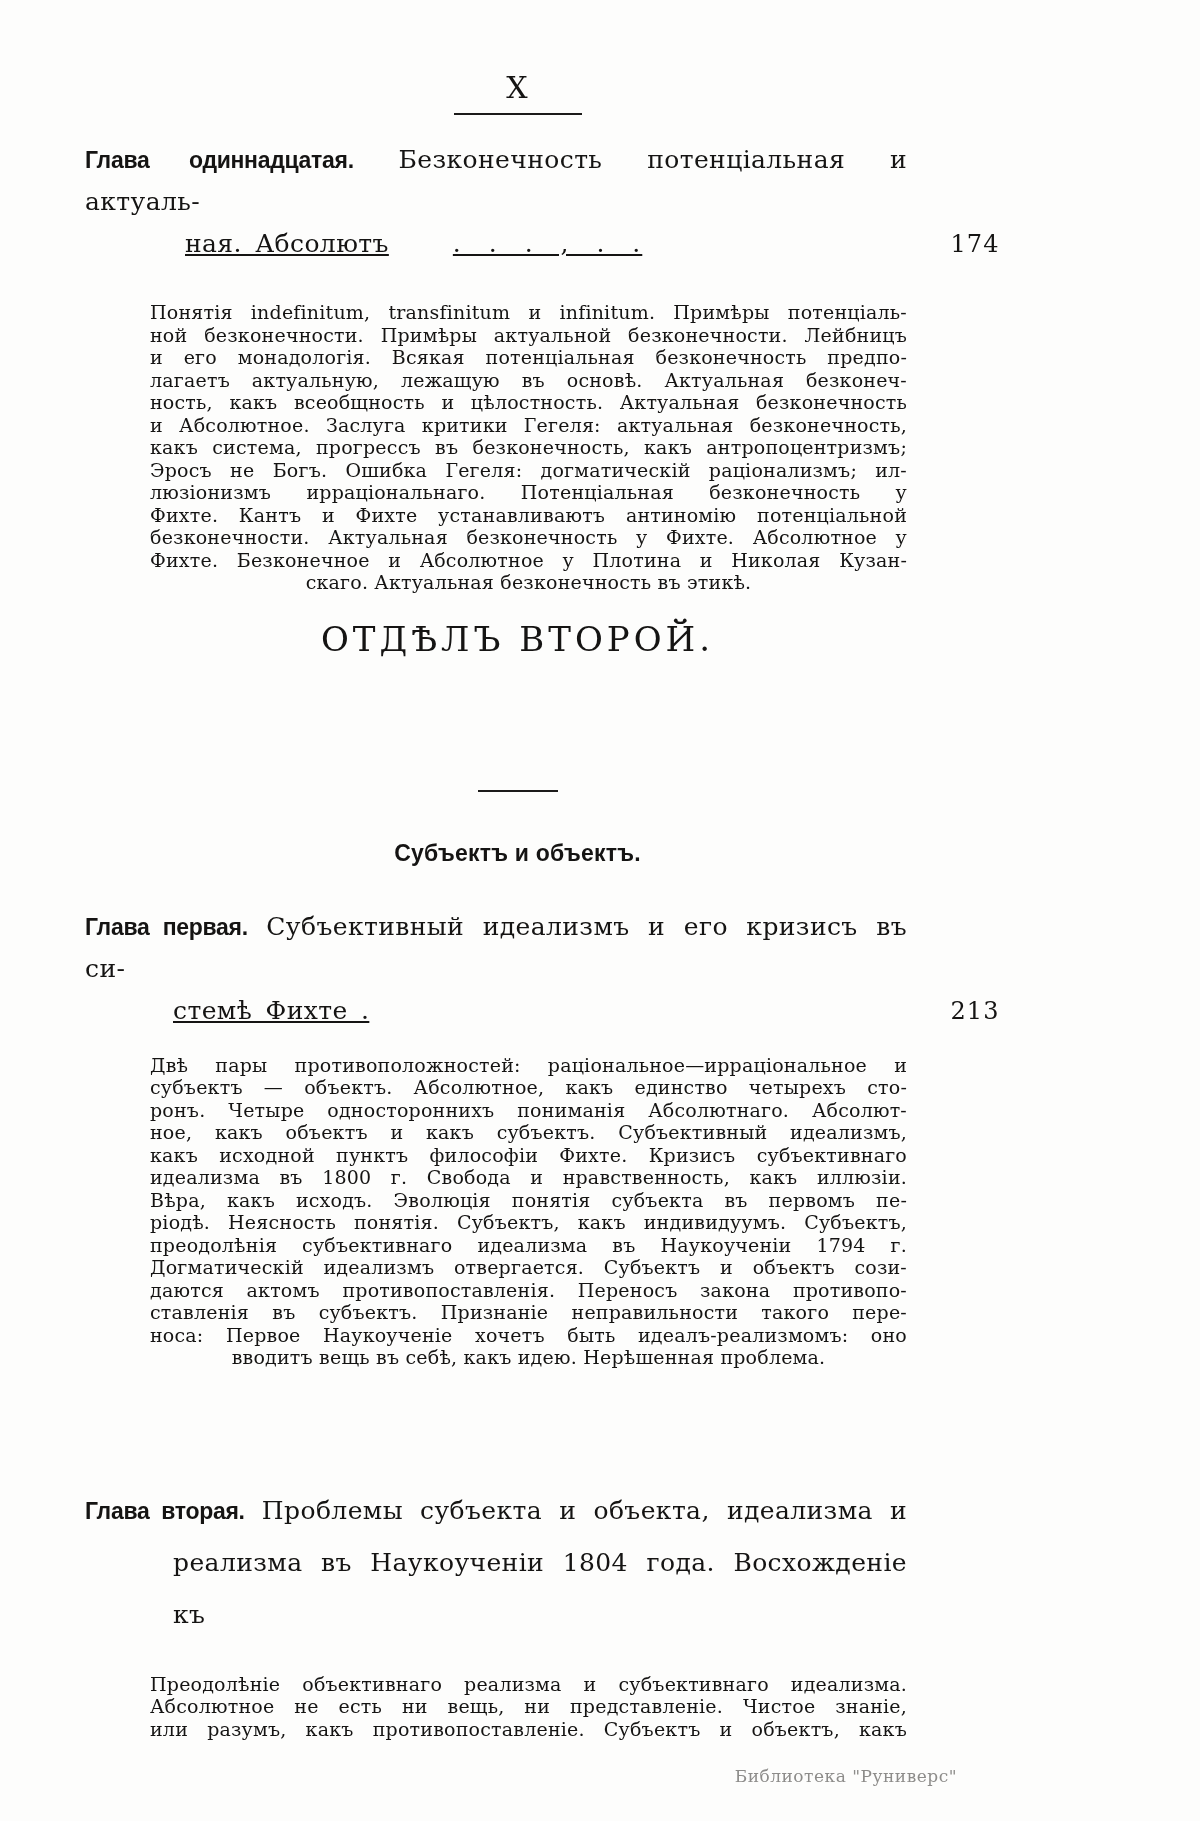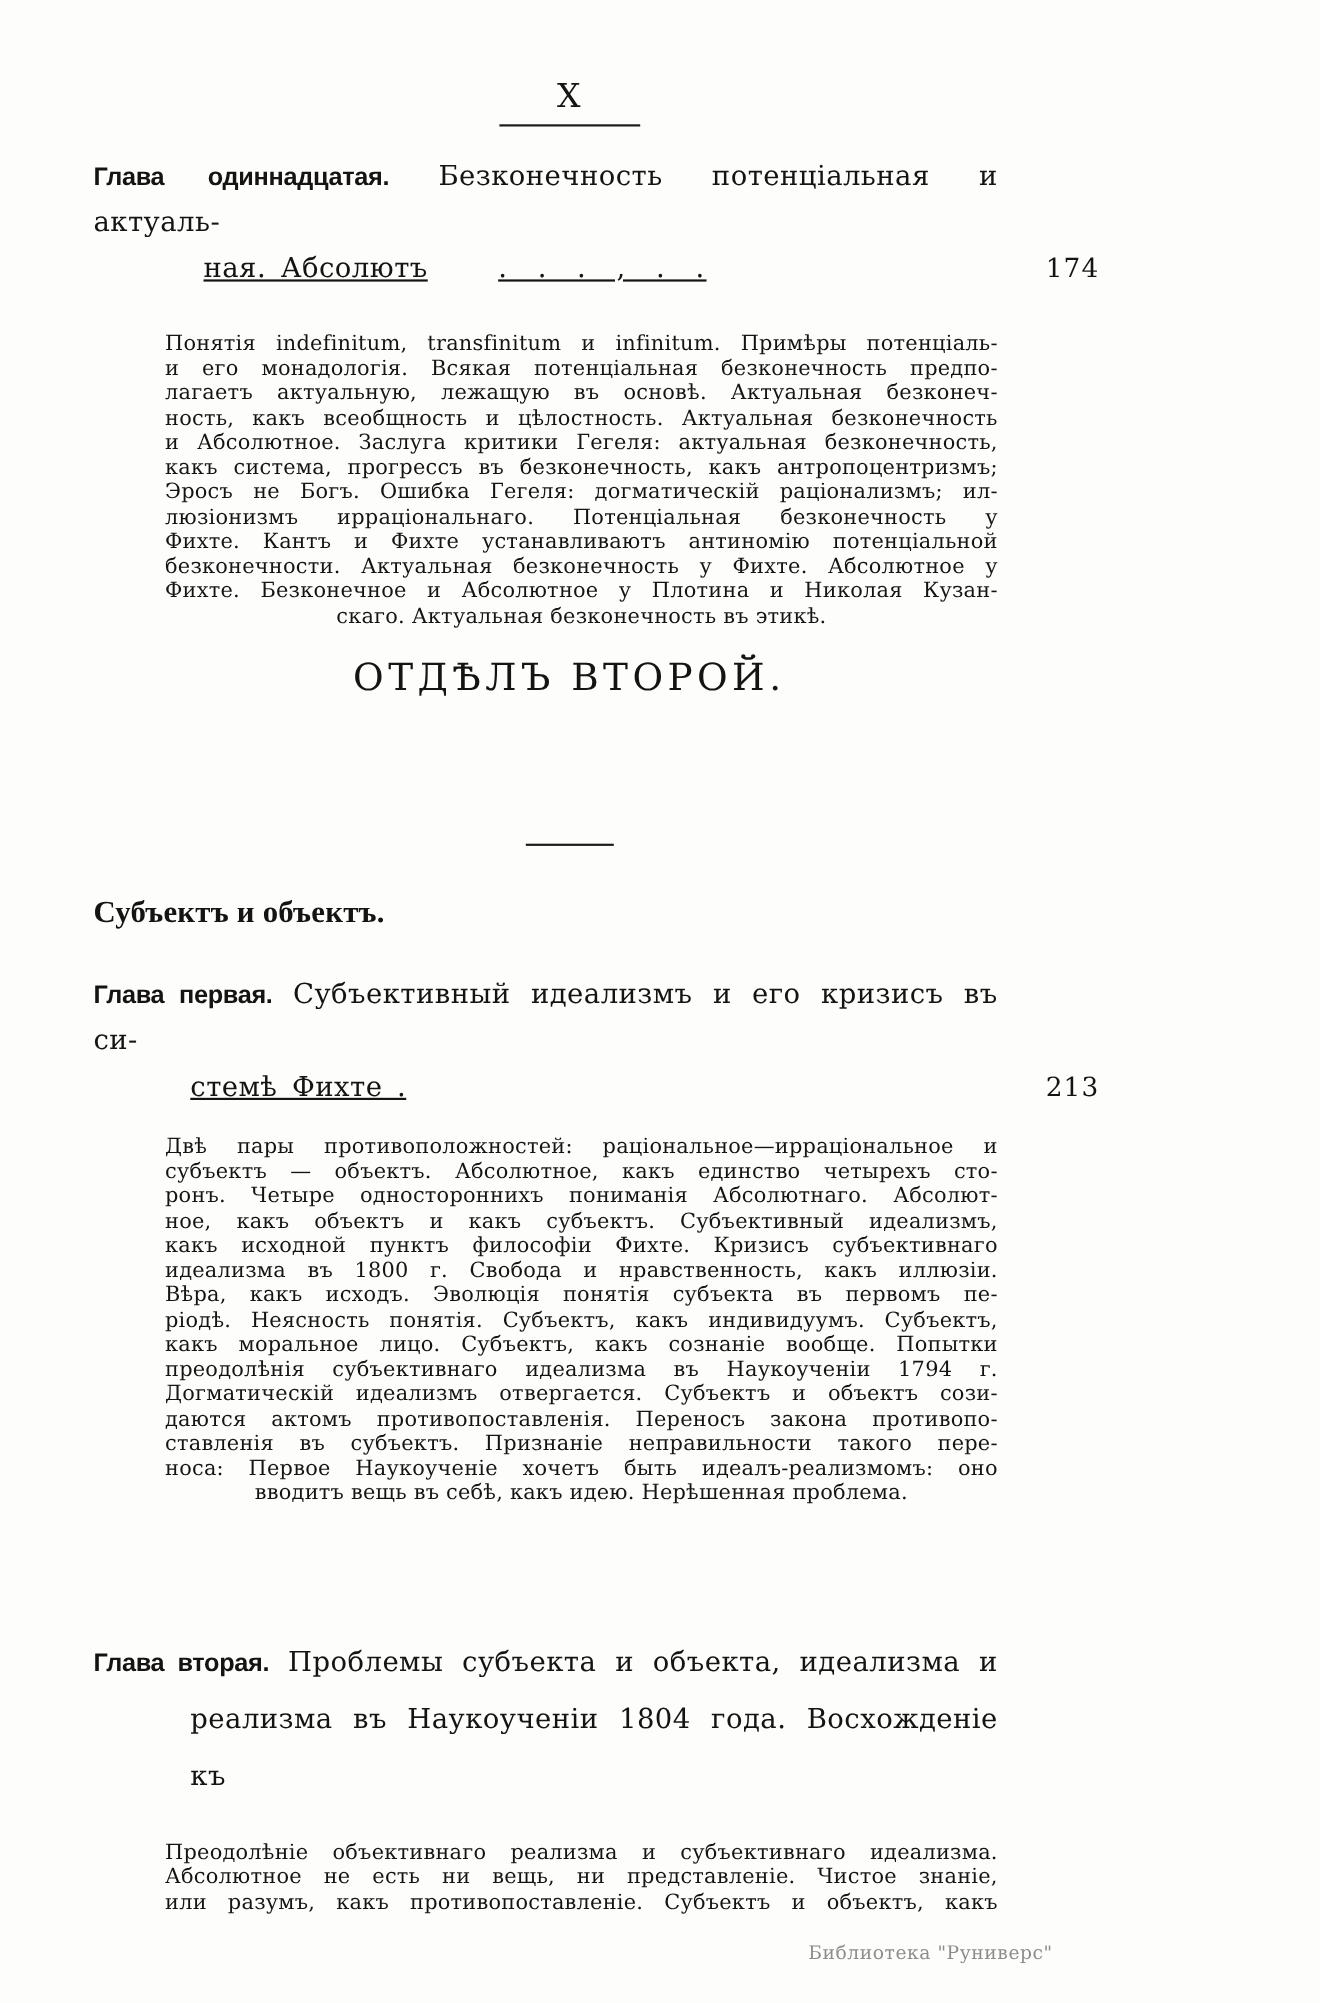--- a/index.html
+++ b/index.html
@@ -42,23 +42,23 @@
   .desc-gap-2  { margin-top:32px; }
   .dline { line-height:22.5px; text-align:justify; text-align-last:justify; }
   .desc-last { margin-left:65px; width:757px; font-size:19px; line-height:22.5px; text-align:center; letter-spacing:0.2px; }
 
   .section-heading {
     margin:22px 0 0 0; text-align:center; font-weight:400;
     font-size:34px; line-height:46px; letter-spacing:4px;
   }
   .section-rule { width:80px; border:0; border-top:2px solid #1c1b1a; margin:128px auto 0 auto; }
   .subheading {
-    margin:46px 0 0 0; 
-    font-family:Liberation Serif, serif;
-    font-weight:700; font-size:28px; line-height:30px; letter-spacing:0.2px;
+    margin:46px 0 0 0; text-align:center;
+    font-family:Liberation Sans, sans-serif;
+    font-weight:700; font-size:23px; line-height:30px; letter-spacing:0.2px;
   }
   .entry-1 { margin-top:38px; }
   .entry-2 { margin-top:116px; }
 
   .watermark {
     position:absolute; right:243px; top:1766px;
     font-size:17px; color:#8d8c8a; letter-spacing:0.5px;
   }
 </style>
 </head>
@@ -75,20 +75,21 @@
         <span class="label">Глава одиннадцатая.</span>
         <span>Безконечность потенціальная и актуаль-</span>
       </div>
       <div class="title-line cont ind100">
         <span>ная. Абсолютъ</span><span class="dots">. . . , . .</span>
         <span class="pageno">174</span>
       </div>
       <div class="desc desc-gap-11">
 
       <div class="dline">Понятія indefinitum, transfinitum и infinitum. Примѣры потенціаль-</div>
+          <div class="dline">ной безконечности. Примѣры актуальной безконечности. Лейбницъ</div>
           <div class="dline">и его монадологія. Всякая потенціальная безконечность предпо-</div>
           <div class="dline">лагаетъ актуальную, лежащую въ основѣ. Актуальная безконеч-</div>
           <div class="dline">ность, какъ всеобщность и цѣлостность. Актуальная безконечность</div>
           <div class="dline">и Абсолютное. Заслуга критики Гегеля: актуальная безконечность,</div>
           <div class="dline">какъ система, прогрессъ въ безконечность, какъ антропоцентризмъ;</div>
           <div class="dline">Эросъ не Богъ. Ошибка Гегеля: догматическій раціонализмъ; ил-</div>
           <div class="dline">люзіонизмъ ирраціональнаго. Потенціальная безконечность у</div>
           <div class="dline">Фихте. Кантъ и Фихте устанавливаютъ антиномію потенціальной</div>
           <div class="dline">безконечности. Актуальная безконечность у Фихте. Абсолютное у</div>
           <div class="dline">Фихте. Безконечное и Абсолютное у Плотина и Николая Кузан-</div>
@@ -112,21 +113,20 @@
       <div class="desc desc-gap-1">
 
       <div class="dline">Двѣ пары противоположностей: раціональное—ирраціональное и</div>
           <div class="dline">субъектъ — объектъ. Абсолютное, какъ единство четырехъ сто-</div>
           <div class="dline">ронъ. Четыре одностороннихъ пониманія Абсолютнаго. Абсолют-</div>
           <div class="dline">ное, какъ объектъ и какъ субъектъ. Субъективный идеализмъ,</div>
           <div class="dline">какъ исходной пунктъ философіи Фихте. Кризисъ субъективнаго</div>
           <div class="dline">идеализма въ 1800 г. Свобода и нравственность, какъ иллюзіи.</div>
           <div class="dline">Вѣра, какъ исходъ. Эволюція понятія субъекта въ первомъ пе-</div>
           <div class="dline">ріодѣ. Неясность понятія. Субъектъ, какъ индивидуумъ. Субъектъ,</div>
-          <div class="dline">какъ моральное лицо. Субъектъ, какъ сознаніе вообще. Попытки</div>
           <div class="dline">преодолѣнія субъективнаго идеализма въ Наукоученіи 1794 г.</div>
           <div class="dline">Догматическій идеализмъ отвергается. Субъектъ и объектъ сози-</div>
           <div class="dline">даются актомъ противопоставленія. Переносъ закона противопо-</div>
           <div class="dline">ставленія въ субъектъ. Признаніе неправильности такого пере-</div>
           <div class="dline">носа: Первое Наукоученіе хочетъ быть идеалъ-реализмомъ: оно</div>
         </div>
       <div class="desc-last">вводитъ вещь въ себѣ, какъ идею. Нерѣшенная проблема.</div>
     </section>
 
     <section class="entry entry-2 lh52">

